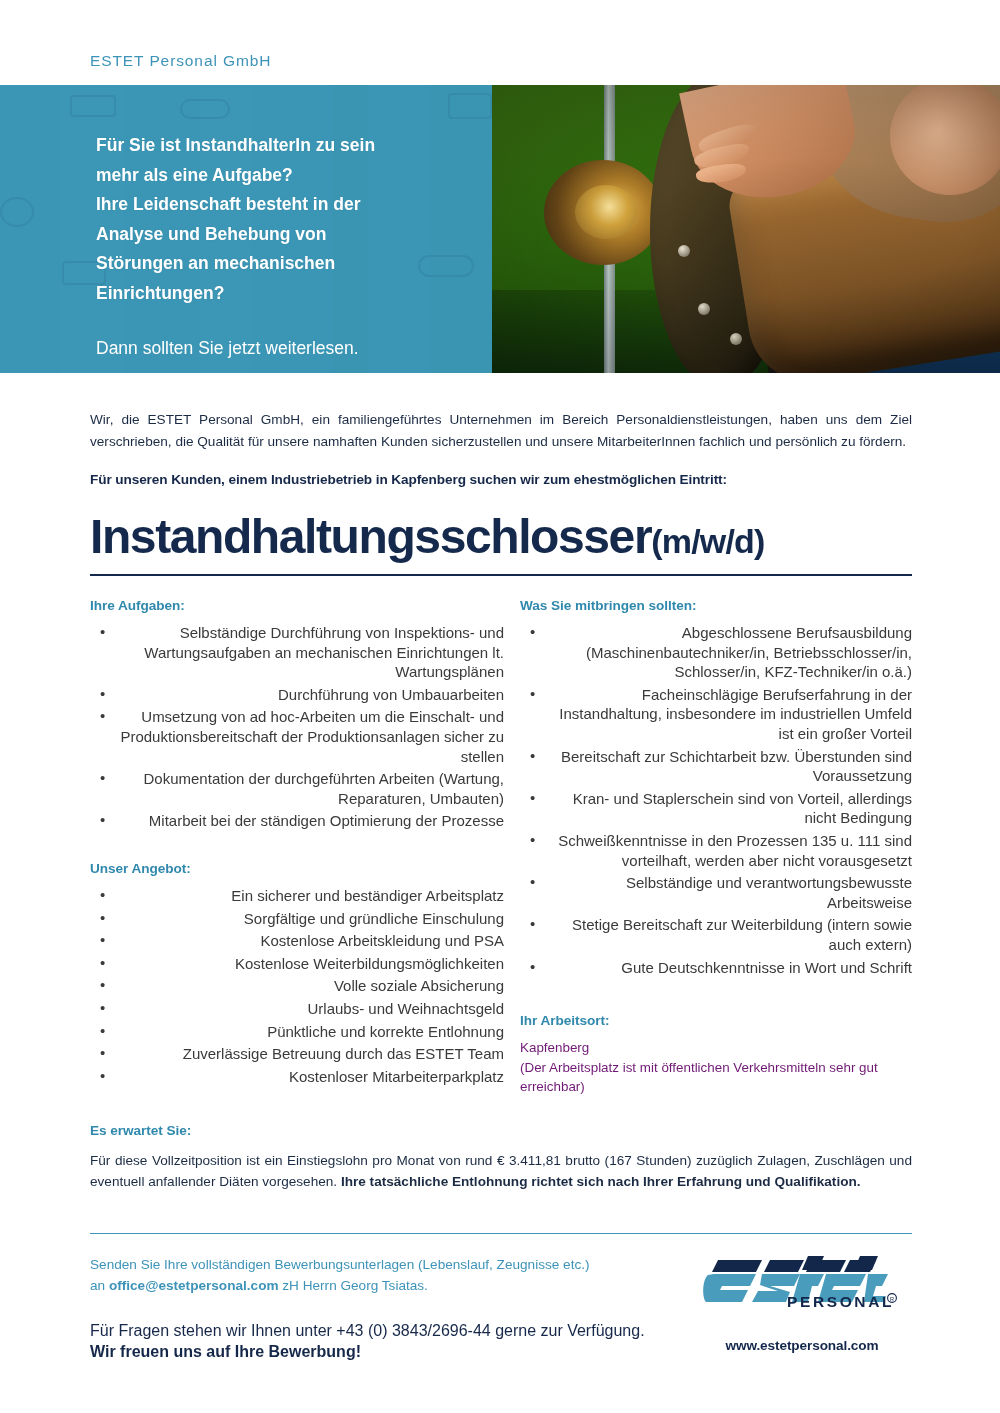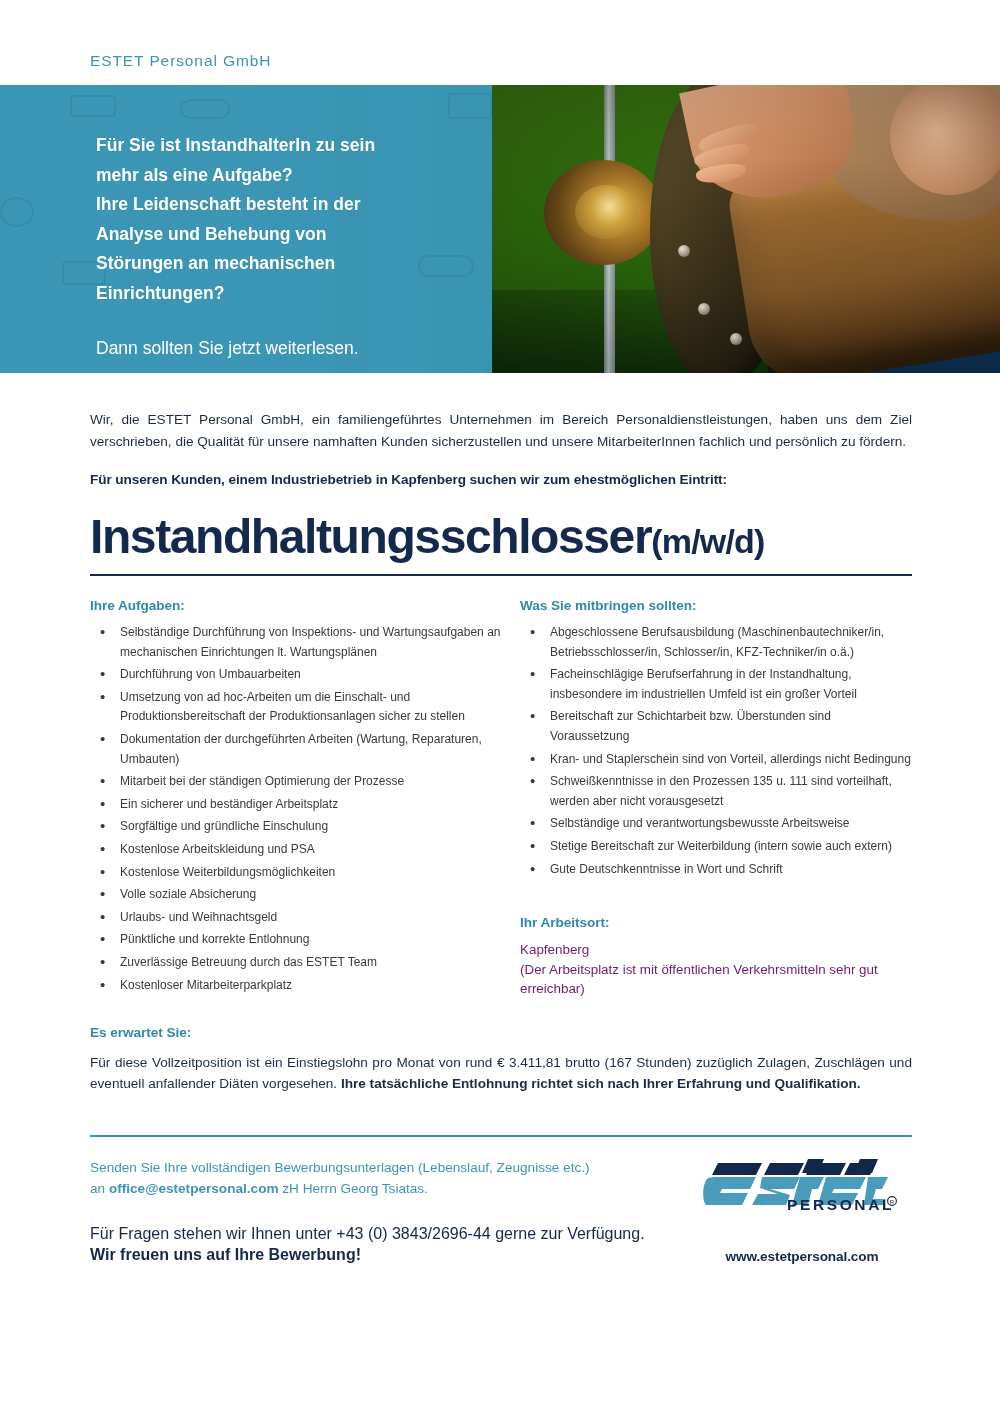--- a/index.html
+++ b/index.html
@@ -249,24 +249,25 @@
     color: #3089ad;
     margin-bottom: 10px;
     letter-spacing: -0.05px;
   }
   .sec-head.spaced { margin-top: 30px; }
 
   ul.bul { list-style: none; }
   ul.bul li {
     position: relative;
     padding-left: 30px;
-    font-size: 12px;
+    font-size: 15px;
     line-height: 19.6px;
     color: #3a3a3a;
     margin-bottom: 3px;
+    text-align: right;
   }
   ul.bul li::before {
     content: "\2022";
     position: absolute;
     left: 10px; top: -1px;
     font-size: 15px;
     color: #3a3a3a;
   }
 
   .plain-block {
@@ -322,21 +323,21 @@
   .logo-wrap { position: relative; width: 200px; height: 72px; margin-left: 8px; }
   .logo-personal {
     position: absolute;
     right: 6px; bottom: 17px;
     font-size: 15.5px;
     font-weight: bold;
     letter-spacing: 2.6px;
     color: #13274b;
   }
   .web {
-    margin-top: 18px;
+    margin-top: 10px;
     font-size: 13.6px;
     font-weight: bold;
     color: #13274b;
     letter-spacing: -0.1px;
   }
 </style>
 </head>
 <body>
 
 <div class="page">
@@ -412,20 +413,21 @@
 
         <div class="sec-head">Ihre Aufgaben:</div>
         <ul class="bul" id="tasks-list">
             <li>Selbständige Durchführung von Inspektions- und Wartungsaufgaben an mechanischen Einrichtungen lt. Wartungsplänen</li>
             <li>Durchführung von Umbauarbeiten</li>
             <li>Umsetzung von ad hoc-Arbeiten um die Einschalt- und Produktionsbereitschaft der Produktionsanlagen sicher zu stellen</li>
             <li>Dokumentation der durchgeführten Arbeiten (Wartung, Reparaturen, Umbauten)</li>
             <li>Mitarbeit bei der ständigen Optimierung der Prozesse</li>
           </ul>
 
+        <div class="sec-head spaced">Unser Angebot:</div>
         <ul class="bul" id="offer-list">
             <li>Ein sicherer und beständiger Arbeitsplatz</li>
             <li>Sorgfältige und gründliche Einschulung</li>
             <li>Kostenlose Arbeitskleidung und PSA</li>
             <li>Kostenlose Weiterbildungsmöglichkeiten</li>
             <li>Volle soziale Absicherung</li>
             <li>Urlaubs- und Weihnachtsgeld</li>
             <li>Pünktliche und korrekte Entlohnung</li>
             <li>Zuverlässige Betreuung durch das ESTET Team</li>
             <li>Kostenloser Mitarbeiterparkplatz</li>

